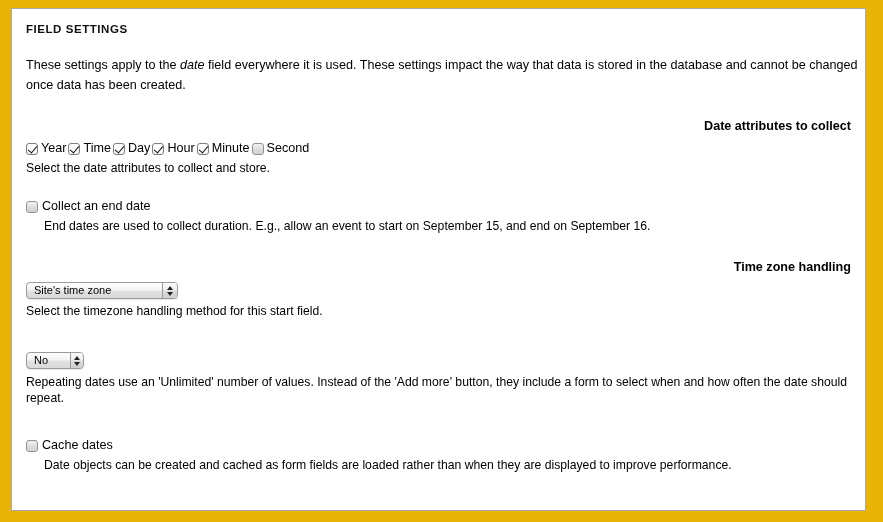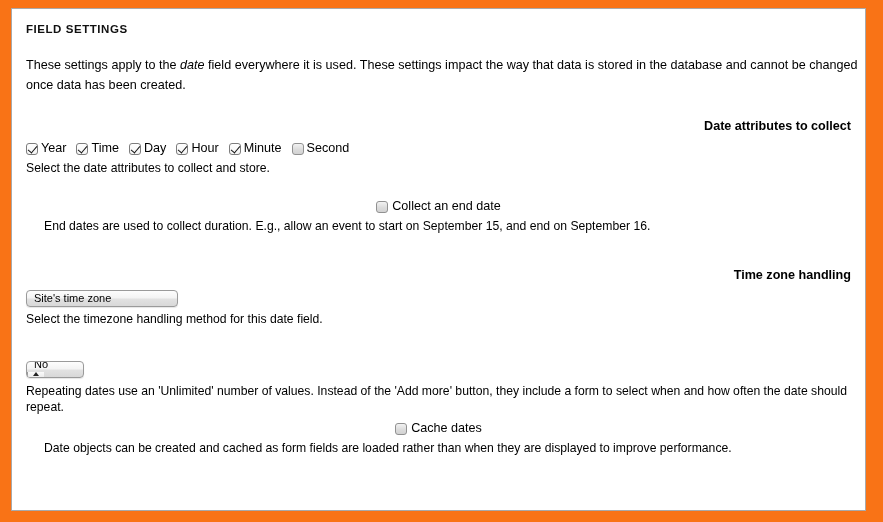--- a/index.html
+++ b/index.html
@@ -16,21 +16,21 @@
     color: #000000;
     -webkit-font-smoothing: antialiased;
   }
 
   .page {
     position: absolute;
     left: 0;
     top: 0;
     width: 883px;
     height: 522px;
-    background: #f97316;
+    background: #eab308;
   }
 
   
   .fieldset {
     position: absolute;
     left: 11px;
     top: 8px;
     width: 855px;
     height: 503px;
     border: 1px solid #a9a9a9;
@@ -61,23 +61,23 @@
   .intro em {
     font-style: italic;
   }
 
   
   .form-item {
     margin: 0 0 0 1px;
   }
   .item-year       { margin-top: 23px; }
   .item-enddate    { margin-top: 22px; }
-  .item-timezone   { margin-top: 32px; }
+  .item-timezone   { margin-top: 24px; }
   .item-repeat     { margin-top: 26px; }
-  .item-cache      { margin-top: 6px; }
+  .item-cache      { margin-top: 32px; }
 
   .label-strong {
     font-size: 12.6px;
     font-weight: bold;
     line-height: 17px;
     color: #000000;
     display: block;
     text-align: right;
   }
 
@@ -99,21 +99,21 @@
     margin-top: 5px;
     width: 832px;
     line-height: 16px;
   }
 
   
   .checkbox-row {
     display: flex;
     align-items: center;
     margin-top: 6px;
-    gap: 10px;
+    gap: 2px;
   }
   .cb-item {
     display: flex;
     align-items: center;
     white-space: nowrap;
   }
   .cb-item .cb-label {
     font-size: 12.6px;
     line-height: 15px;
     margin-left: 3px;
@@ -148,41 +148,39 @@
     transform: rotate(40deg);
   }
   .cbx.off {
     background: linear-gradient(#f2f2f2 0%, #dcdcdc 55%, #d2d2d2 100%);
   }
 
   
   .cb-single {
     display: flex;
     align-items: center;
-    justify-content: center;
   }
   .cb-single .cb-label {
     font-size: 12.6px;
     line-height: 15px;
     margin-left: 4px;
   }
 
   
   .select {
     display: inline-flex;
     align-items: stretch;
     height: 17px;
     border: 1px solid #9a9a9a;
     border-radius: 4px;
     background: linear-gradient(#fdfdfd 0%, #f3f3f3 48%, #e2e2e2 52%, #d8d8d8 100%);
     box-sizing: border-box;
     margin-top: 6px;
     overflow: hidden;
     box-shadow: 0 1px 1px rgba(0,0,0,0.10);
-    flex-direction: column;
   }
   .select .sel-text {
     font-size: 11px;
     line-height: 15px;
     padding: 0 6px 0 7px;
     color: #000000;
     display: flex;
     align-items: center;
     white-space: nowrap;
   }
@@ -272,21 +270,21 @@
 
       <div class="form-item item-timezone">
         <span class="label-strong">Time zone handling</span>
         <div class="select select-timezone">
           <span class="sel-text">Site's time zone</span>
           <span class="sel-arrow">
             <span class="tri tri-up"></span>
             <span class="tri tri-down"></span>
           </span>
         </div>
-        <div class="description description-plain">Select the timezone handling method for this date field.</div>
+        <div class="description description-plain">Select the timezone handling method for this start field.</div>
       </div>
 
       <div class="form-item item-repeat">
         <div class="select select-repeat">
           <span class="sel-text">No</span>
           <span class="sel-arrow">
             <span class="tri tri-up"></span>
             <span class="tri tri-down"></span>
           </span>
         </div>

